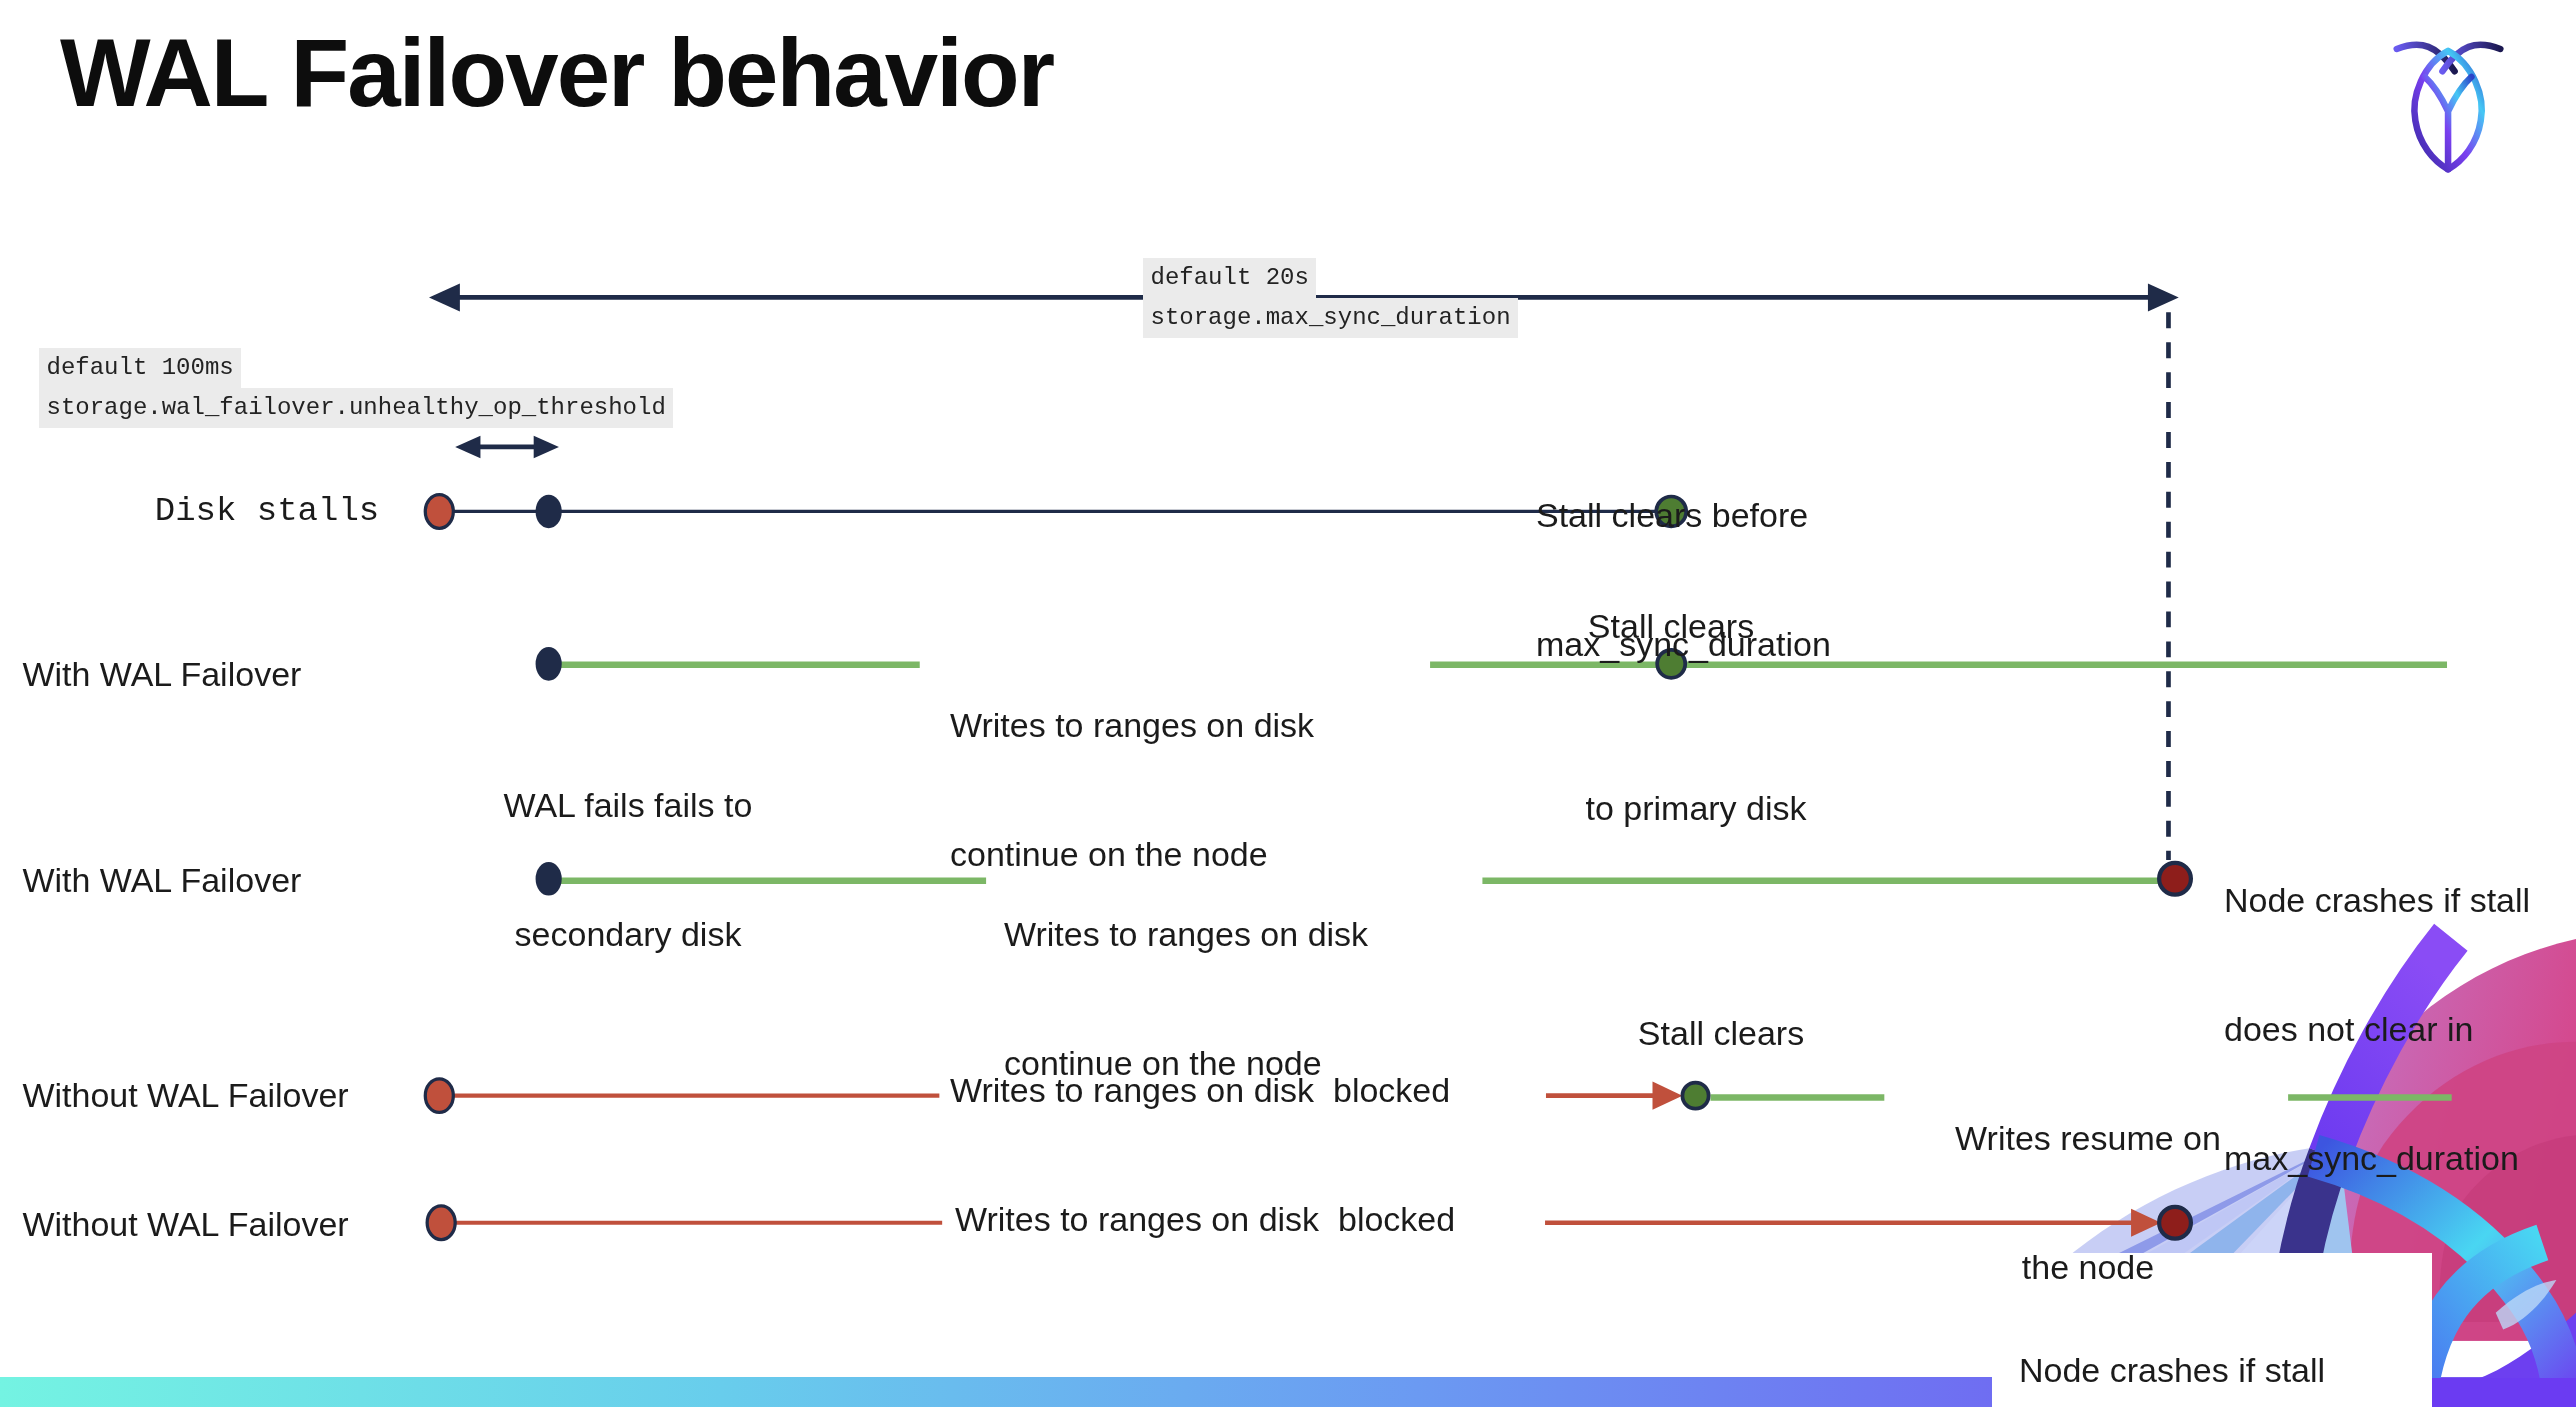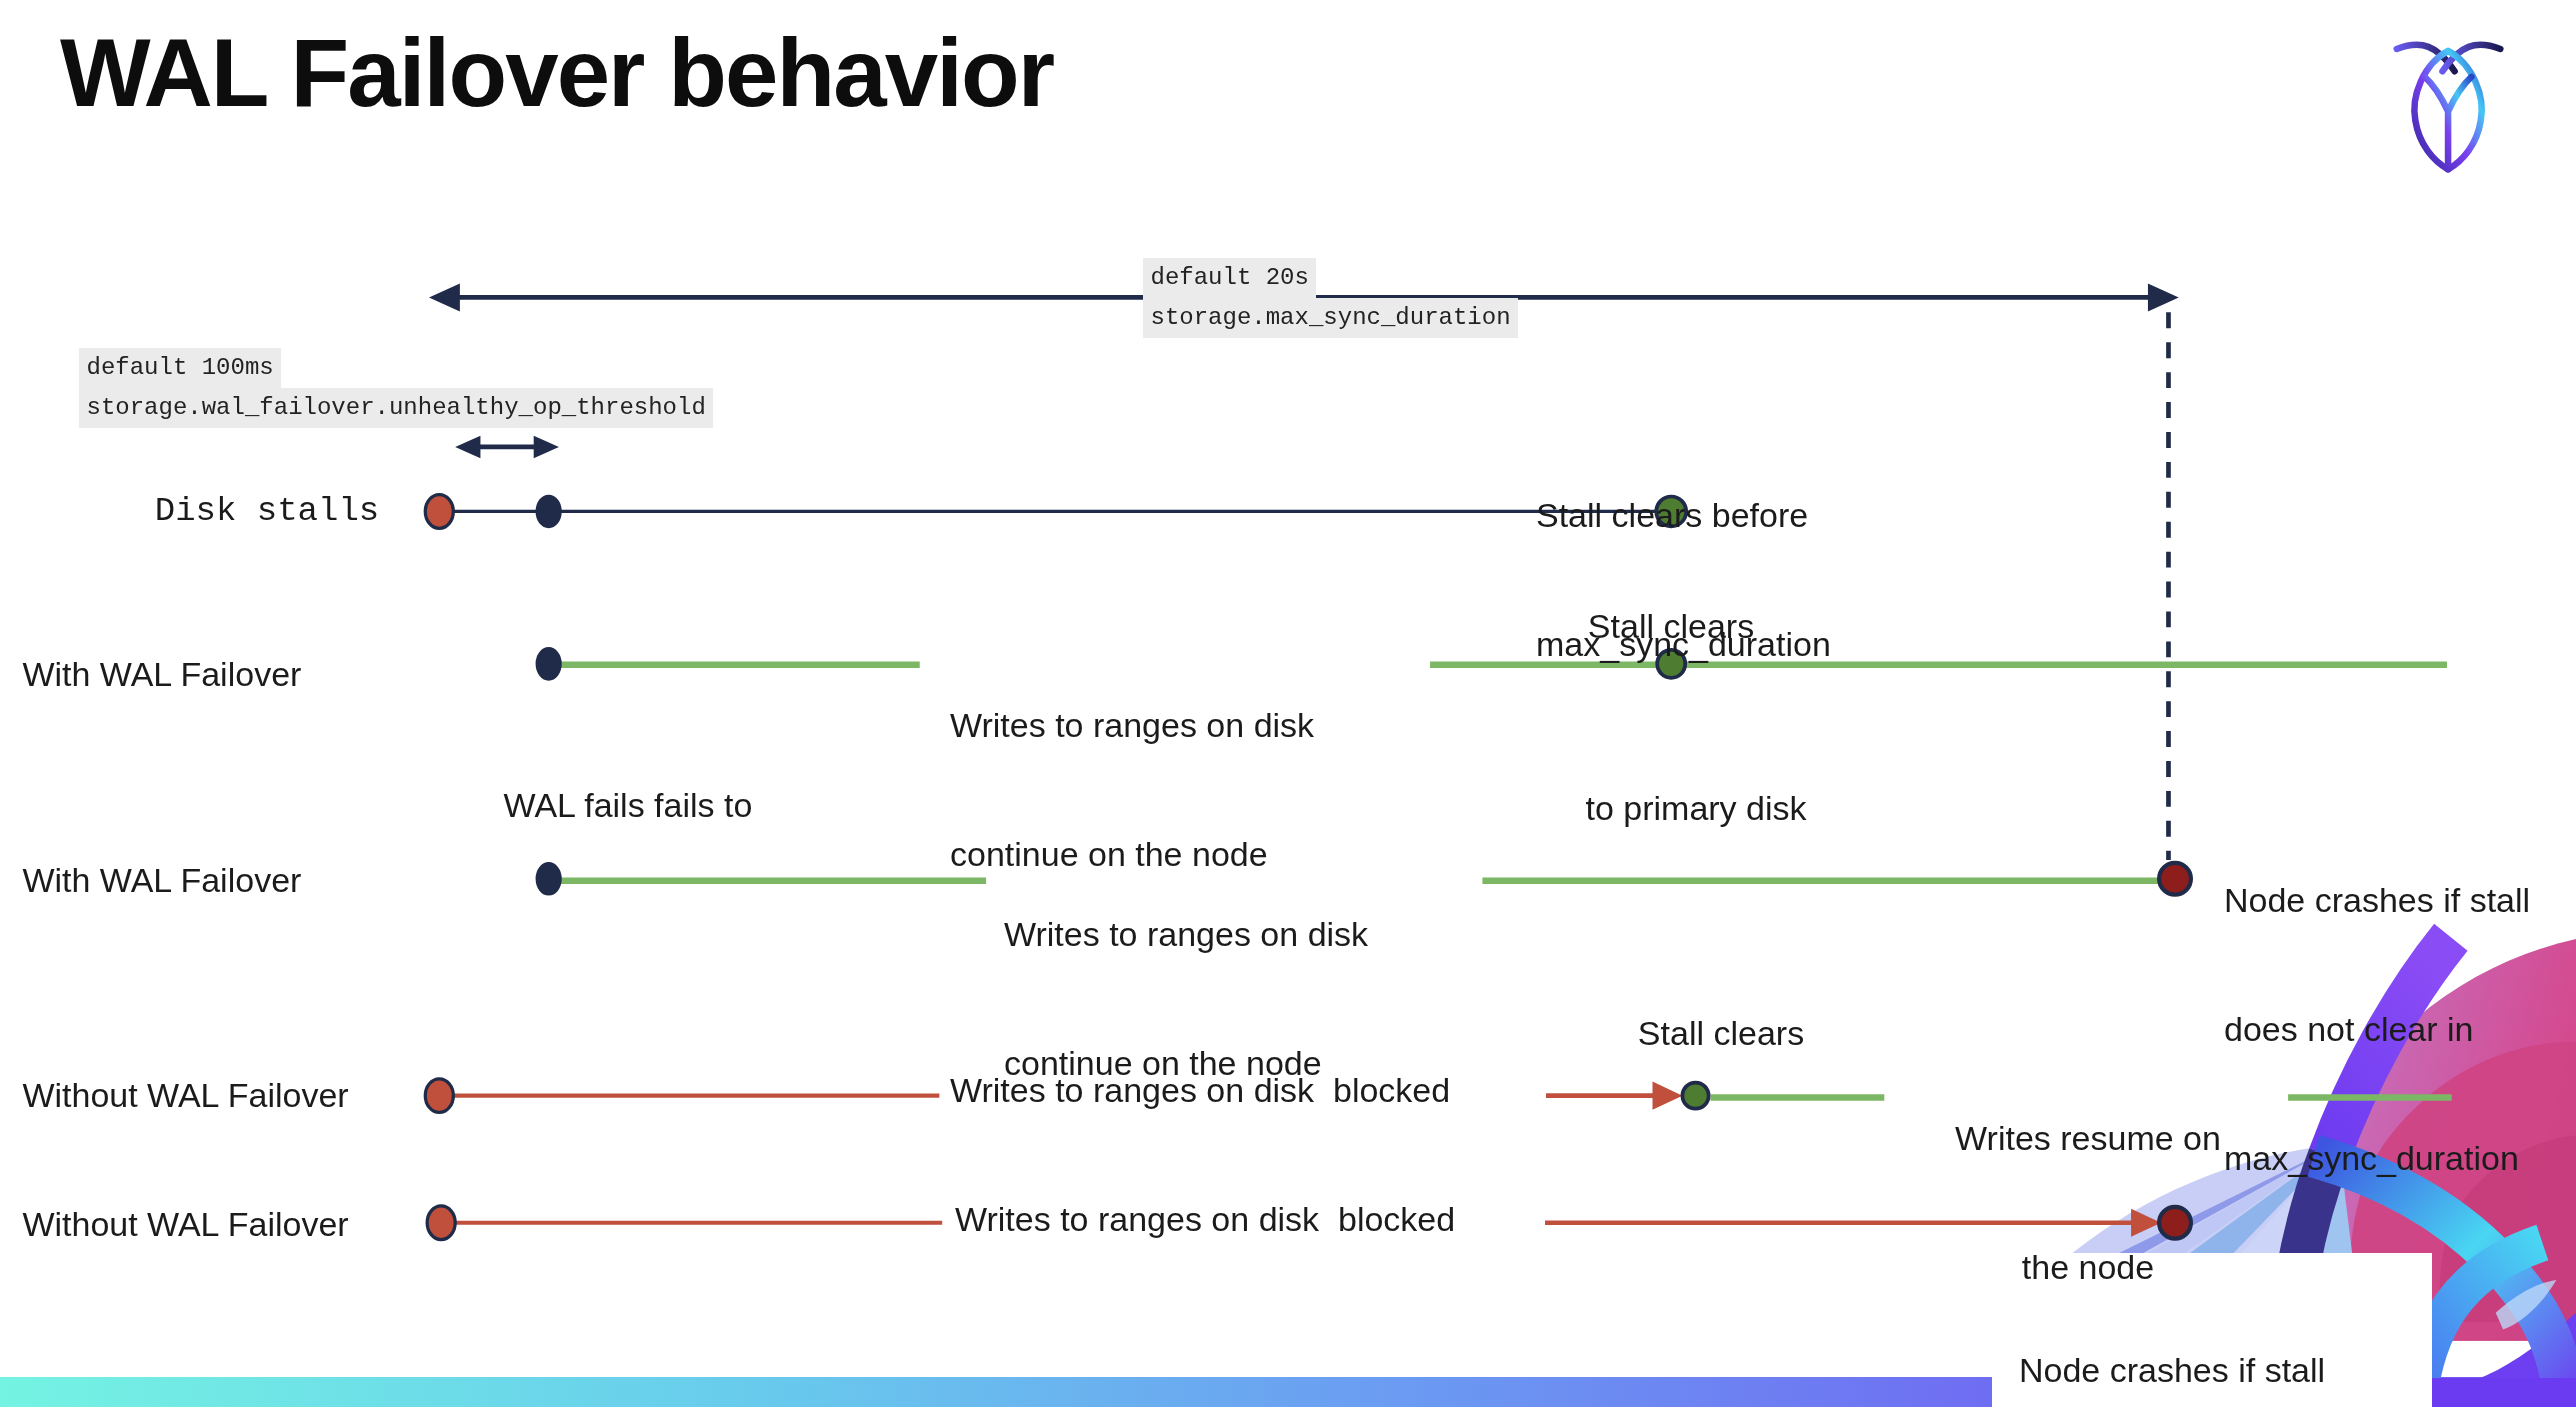--- a/index.html
+++ b/index.html
@@ -149,21 +149,21 @@
       <path d="M119,16 C93,6 75,12 57,40" stroke="url(#gAnt)"></path>
       <path d="M63,32 C37,46 23,80 28,107 C32,132 47,150 63,159 C79,150 94,132 98,107 C103,80 89,46 63,32 Z" stroke="url(#gBody)" transform="translate(0,-14)"></path>
       <path d="M63,145 L63,83 M63,83 C55,66 47,54 38,46 M63,83 C71,66 79,54 88,46" stroke="url(#gBody)"></path>
     </g>
   </svg>
 
   <div class="abs" style="left:1143px;top:258px;">
     <span class="code-label">default 20s</span><br>
     <span class="code-label">storage.max_sync_duration</span>
   </div>
-  <div class="abs" style="left:39px;top:348px;margin-left:40px;">
+  <div class="abs" style="left:39px;top:348px;">
     <span class="code-label">default 100ms</span><br>
     <span class="code-label">storage.wal_failover.unhealthy_op_threshold</span>
   </div>
 
   <div class="abs row-label right" style="left:150px;top:490px;width:234px;">Disk stalls</div>
   <div class="abs row-label" style="left:22.4px;top:653px;">With WAL Failover</div>
   <div class="abs row-label" style="left:22.4px;top:859px;">With WAL Failover</div>
   <div class="abs row-label" style="left:22.4px;top:1074px;">Without WAL Failover</div>
   <div class="abs row-label" style="left:22.4px;top:1203px;">Without WAL Failover</div>
 
@@ -172,20 +172,21 @@
     <div>max_sync_duration</div>
   </div>
 
   <div class="abs ann" style="left:950px;top:618px;">
     <div>Writes to ranges on disk</div>
     <div>continue on the node</div>
   </div>
   <div class="abs ann center" style="left:1531px;top:605px;width:280px;">Stall clears</div>
   <div class="abs ann center" style="left:441px;top:698px;width:374px;">
     <div>WAL fails fails to</div>
+    <div>secondary disk</div>
   </div>
   <div class="abs ann center" style="left:1509px;top:701px;width:374px;">
     <div>to primary disk</div>
   </div>
 
   <div class="abs ann" style="left:1004px;top:827px;">
     <div>Writes to ranges on disk</div>
     <div>continue on the node</div>
   </div>
   <div class="abs ann" style="left:2224px;top:793px;">

